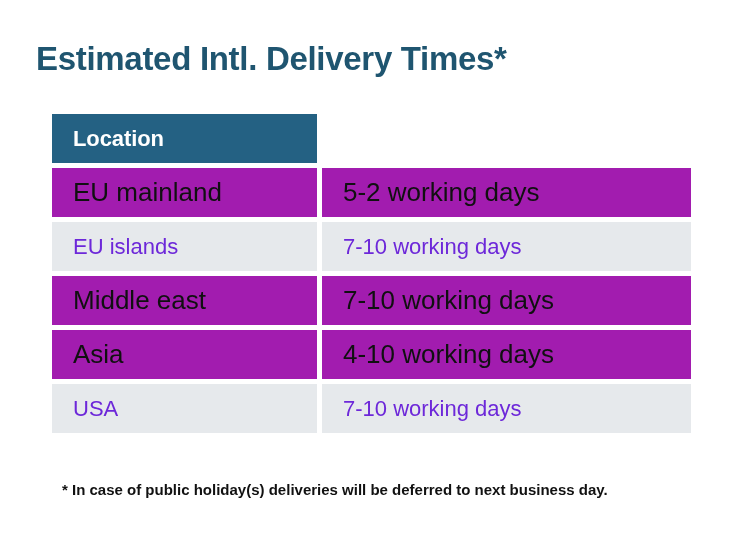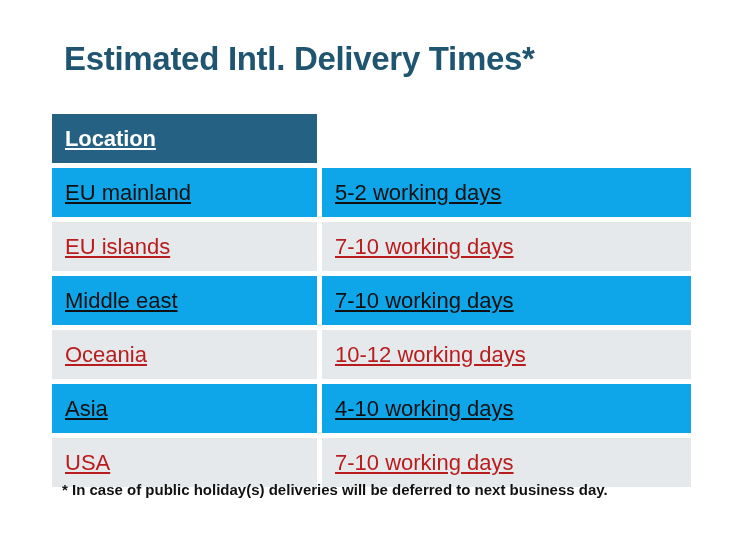--- a/index.html
+++ b/index.html
@@ -16,21 +16,21 @@
   }
   .page {
     position: absolute;
     left: 0; top: 0;
     width: 745px;
     height: 536px;
     background: #ffffff;
   }
   .title {
     position: absolute;
-    left: 64px;
+    left: 36px;
     top: 38px;
     font-size: 33px;
     font-weight: 700;
     letter-spacing: -0.3px;
     color: #1f5570;
     line-height: 42px;
     white-space: nowrap;
   }
   .table {
     position: absolute;
@@ -45,49 +45,48 @@
     margin-bottom: 5px;
   }
   .row:last-child {
     margin-bottom: 0;
     border-radius: 20px;
   }
   .cell {
     display: flex;
     align-items: center;
     box-sizing: border-box;
-    padding-left: 13px;
+    padding-left: 21px;
     height: 49px;
     overflow: hidden;
     white-space: nowrap;
-    text-decoration: underline;
   }
   .cell.col1 {
     width: 265px;
     margin-right: 5px;
   }
   .cell.col2 {
     width: 369px;
   }
   .row.header .cell {
     background: #246183;
     color: #ffffff;
     font-size: 22px;
     font-weight: 700;
     letter-spacing: -0.1px;
   }
   .row.band-dark .cell {
-    background: #0ea5e9;
+    background: #a21caf;
     color: #101010;
-    font-size: 22px;
+    font-size: 26px;
     font-weight: 400;
   }
   .row.band-light .cell {
     background: #e6e9ec;
-    color: #b91c1c;
+    color: #6d28d9;
     font-size: 22px;
     font-weight: 400;
   }
   .footnote {
     position: absolute;
     left: 62px;
     top: 479px;
     font-size: 15px;
     font-weight: 600;
     color: #111111;
@@ -116,24 +115,20 @@
     <div class="row band-light">
       <div class="cell col1">EU islands</div>
       <div class="cell col2">7-10 working days</div>
     </div>
 
     <div class="row band-dark">
       <div class="cell col1">Middle east</div>
       <div class="cell col2">7-10 working days</div>
     </div>
 
-    <div class="row band-light">
-      <div class="cell col1">Oceania</div>
-      <div class="cell col2">10-12 working days</div>
-    </div>
 
     <div class="row band-dark">
       <div class="cell col1">Asia</div>
       <div class="cell col2">4-10 working days</div>
     </div>
 
     <div class="row band-light">
       <div class="cell col1">USA</div>
       <div class="cell col2">7-10 working days</div>
     </div>

